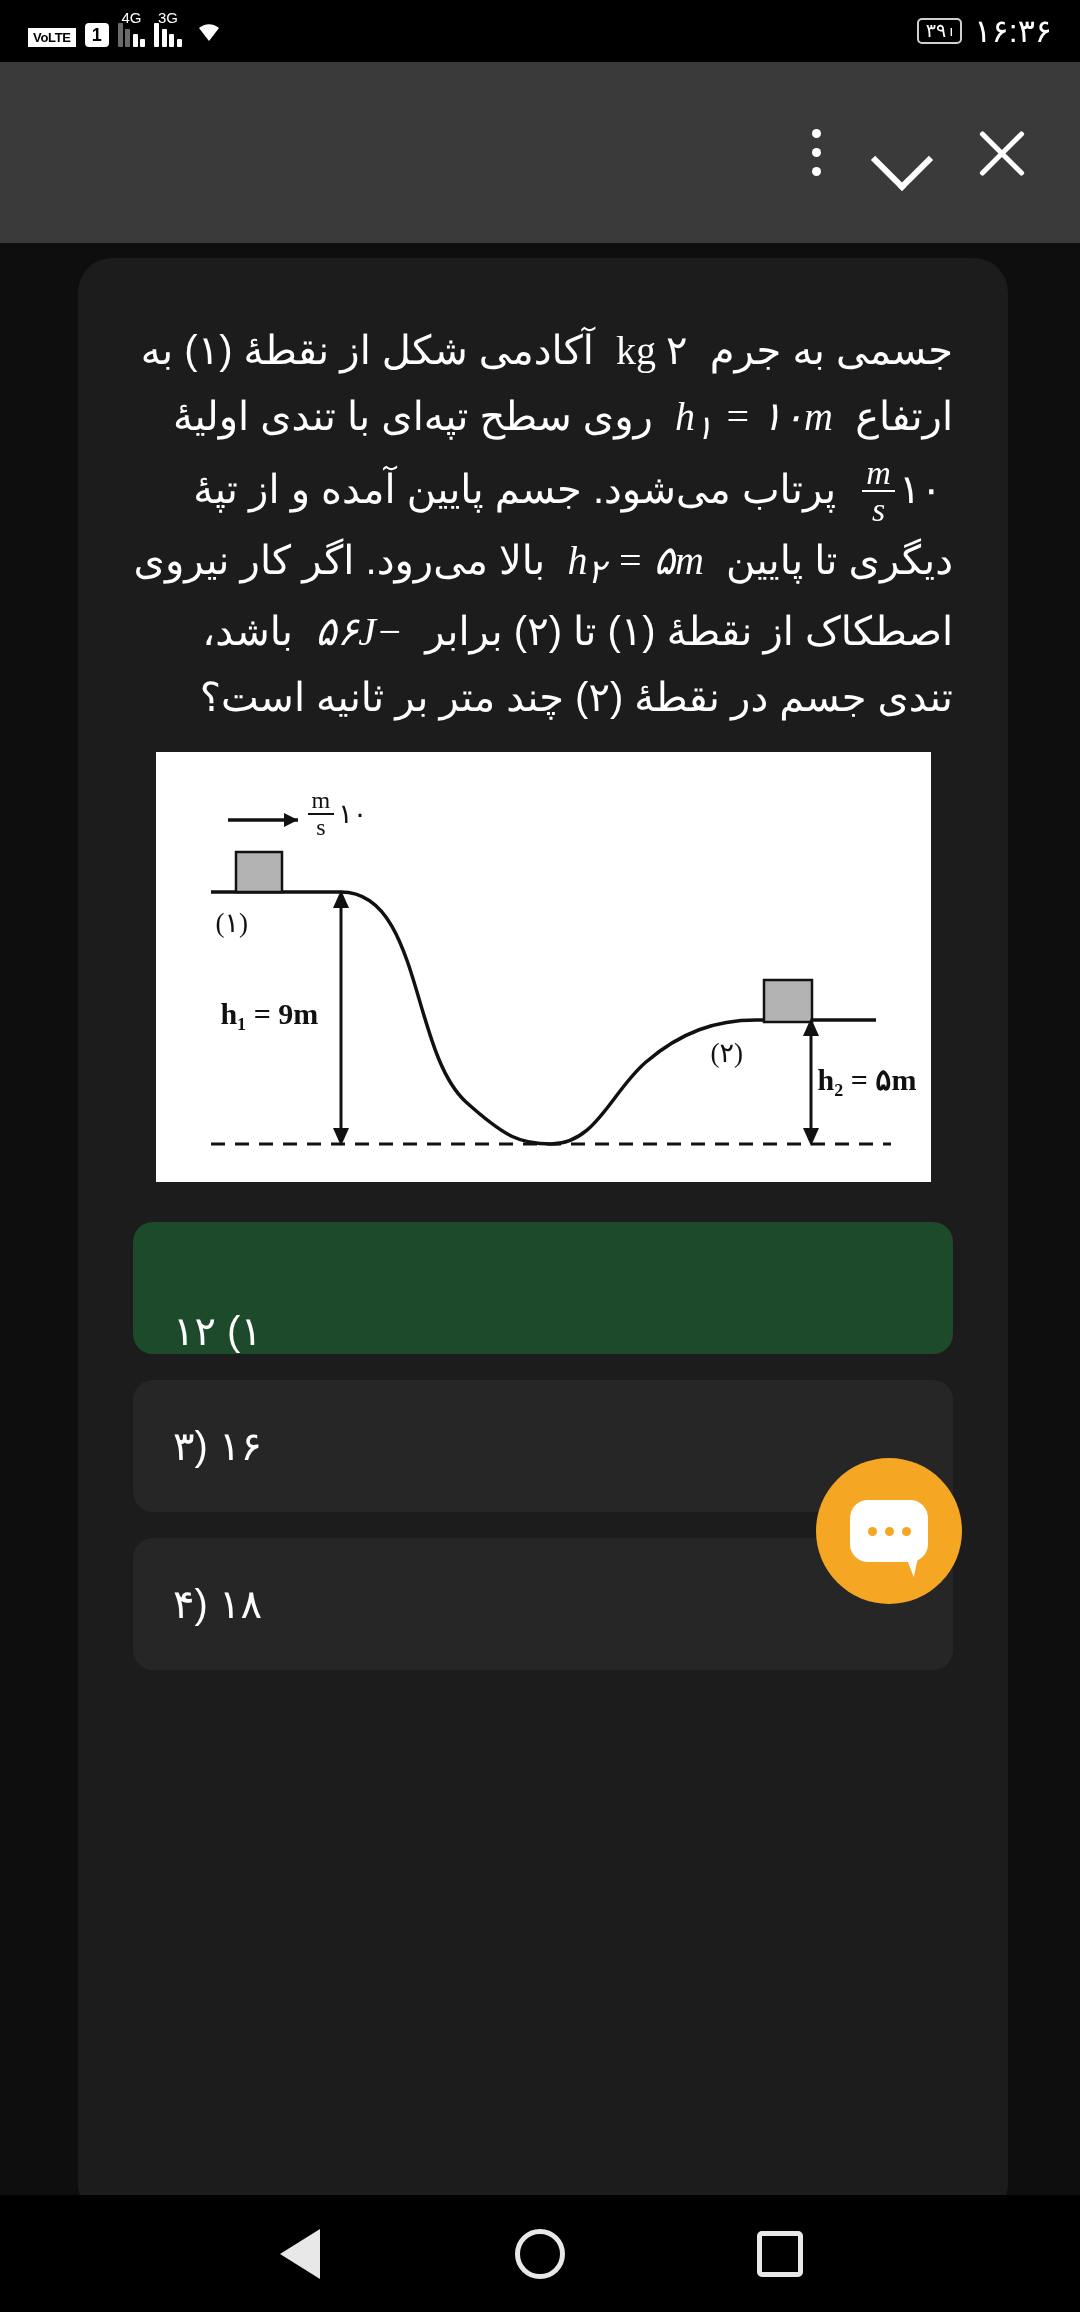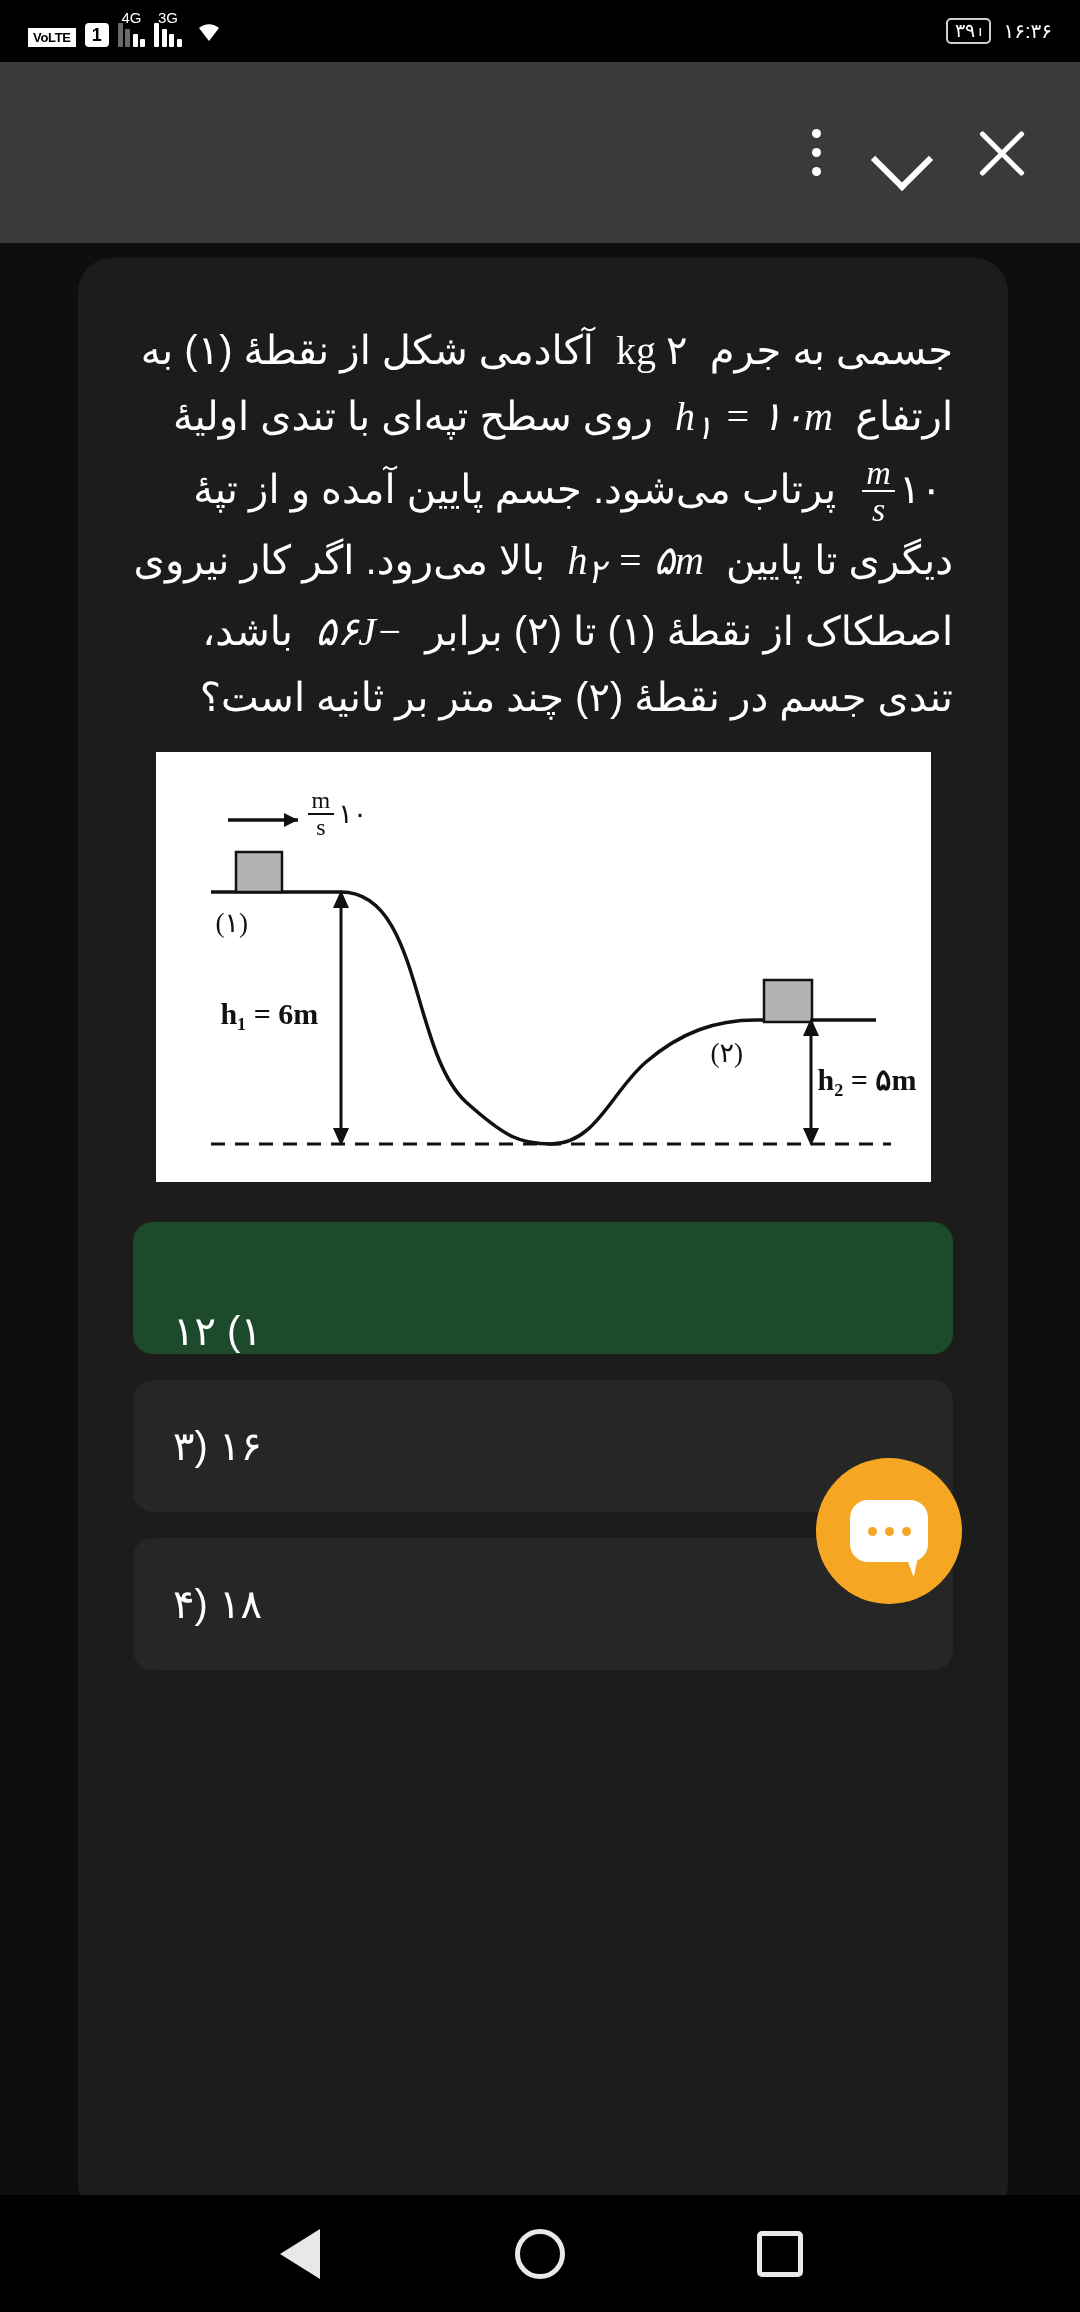--- a/index.html
+++ b/index.html
@@ -15,21 +15,21 @@
   
   .status-bar {
     position: absolute; top: 0; left: 0; width: 1080px; height: 62px;
     display: flex; align-items: center; justify-content: space-between;
     padding: 0 28px;
     color: #fff;
     background: #000;
     z-index: 30;
   }
   .status-left { display: flex; align-items: center; gap: 12px; }
-  .status-time { font-size: 20px; letter-spacing: 1px; }
+  .status-time { font-size: 32px; letter-spacing: 1px; }
   .battery-pill {
     border: 2px solid #cfcfcf; border-radius: 5px;
     font-size: 19px; padding: 1px 7px 2px 7px; line-height: 1;
     display: flex; align-items: center; gap: 3px;
   }
   .battery-pill .bolt { font-size: 15px; }
   .status-right { display: flex; align-items: flex-end; gap: 9px; }
   .ic { display: block; }
   .sig-group { position: relative; display: flex; align-items: flex-end; }
   .sig-label {
@@ -245,21 +245,21 @@
         <line x1="655" y1="272" x2="655" y2="388" stroke="#111" stroke-width="3"></line>
         <polygon points="655,266 647,284 663,284" fill="#111"></polygon>
         <polygon points="655,394 647,376 663,376" fill="#111"></polygon>
       </svg>
 
       <div class="fig-label" style="top:36px; left:148px; font-size:27px;">
         <span>۱۰</span><span class="frac" style="font-style:normal; font-size:24px; vertical-align:-0.5em;"><span class="num">m</span><span class="den" style="border-top:2px solid #111;">s</span></span>
       </div>
       <div class="fig-label" style="top:155px; left:60px; font-size:27px;">(۱)</div>
       <div class="fig-label" style="top:285px; left:555px; font-size:27px;">(۲)</div>
-      <div class="fig-label" style="top:245px; left:65px; font-size:30px; font-weight:bold;">h₁ = 6m</div>
+      <div class="fig-label" style="top:245px; left:65px; font-size:30px; font-weight:bold;">h₁ = 9m</div>
       <div class="fig-label" style="top:310px; left:662px; font-size:30px; font-weight:bold;">h₂ = ۵m</div>
     </div>
 
     <div class="options">
       <div class="option selected">
         <span>۱) ۱۲</span>
       </div>
       <div class="option">
         <span>۱۶ (۳</span>
       </div>

